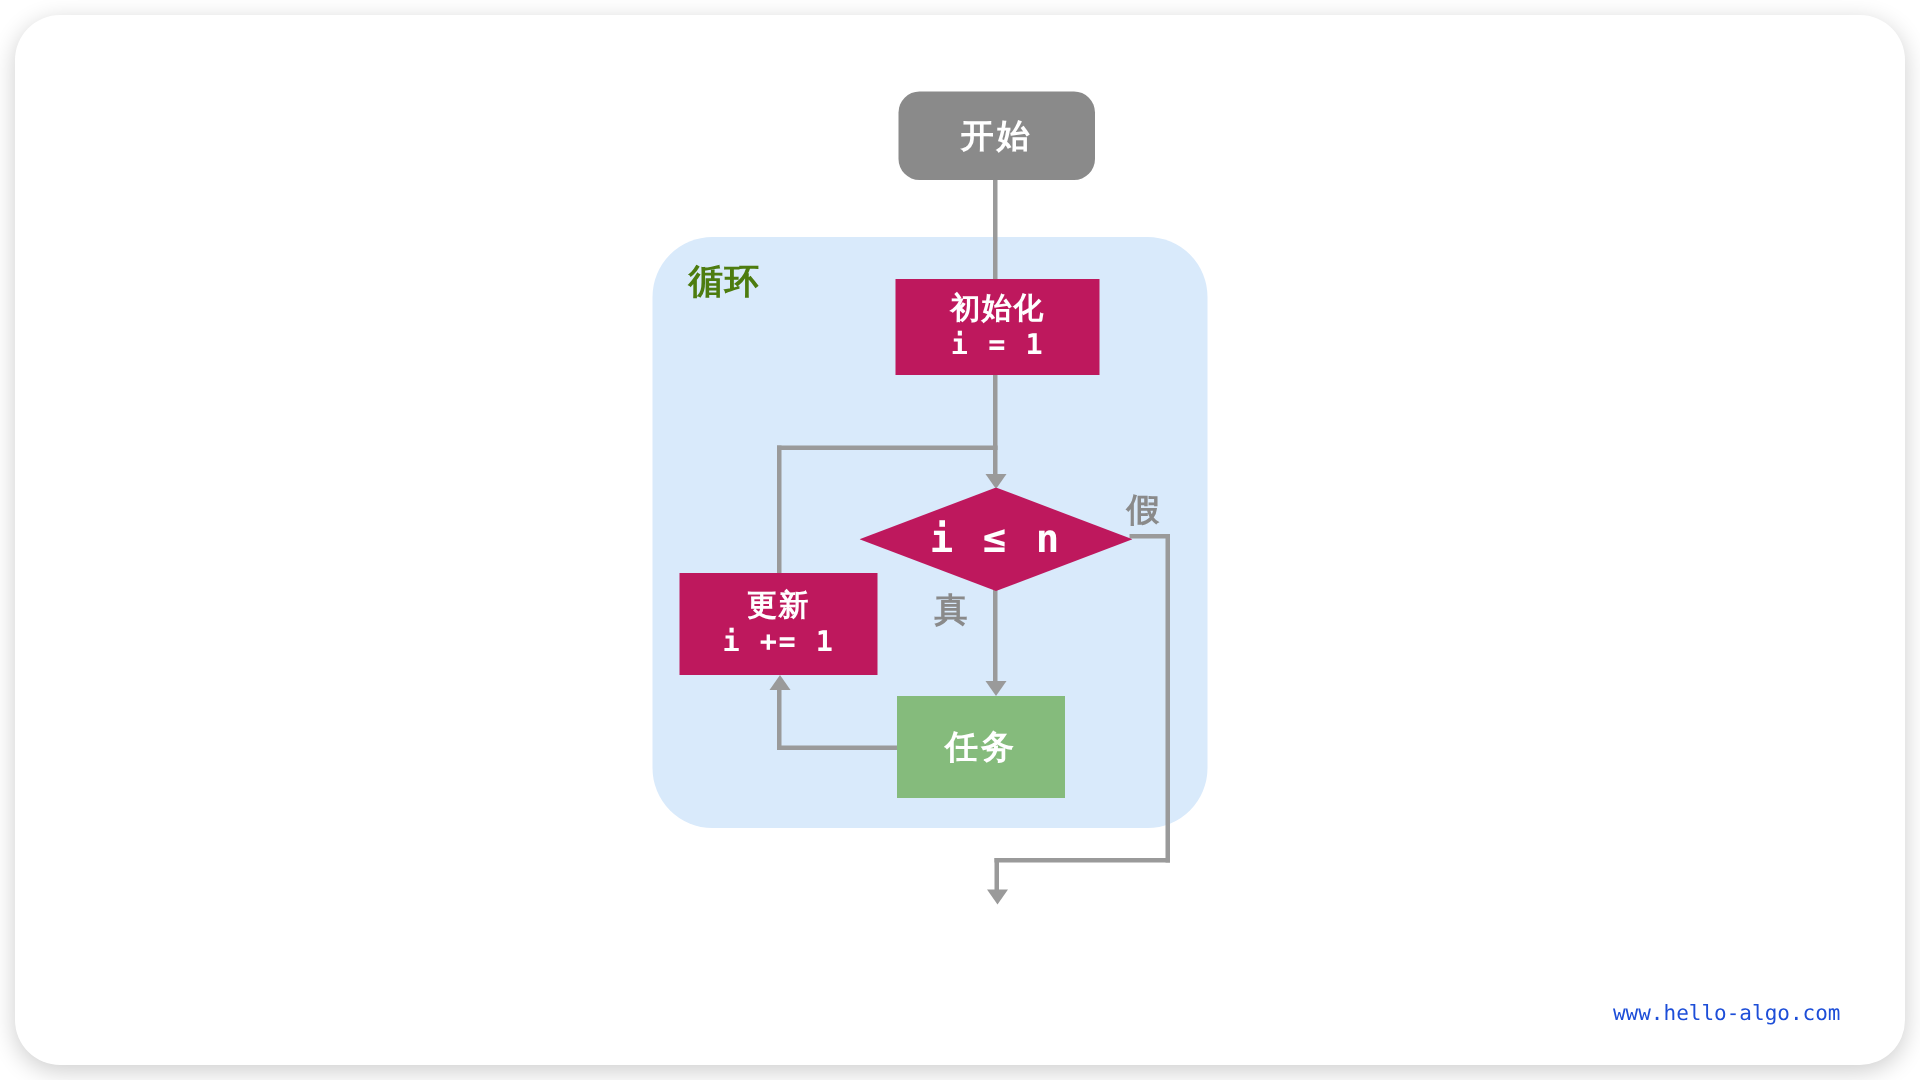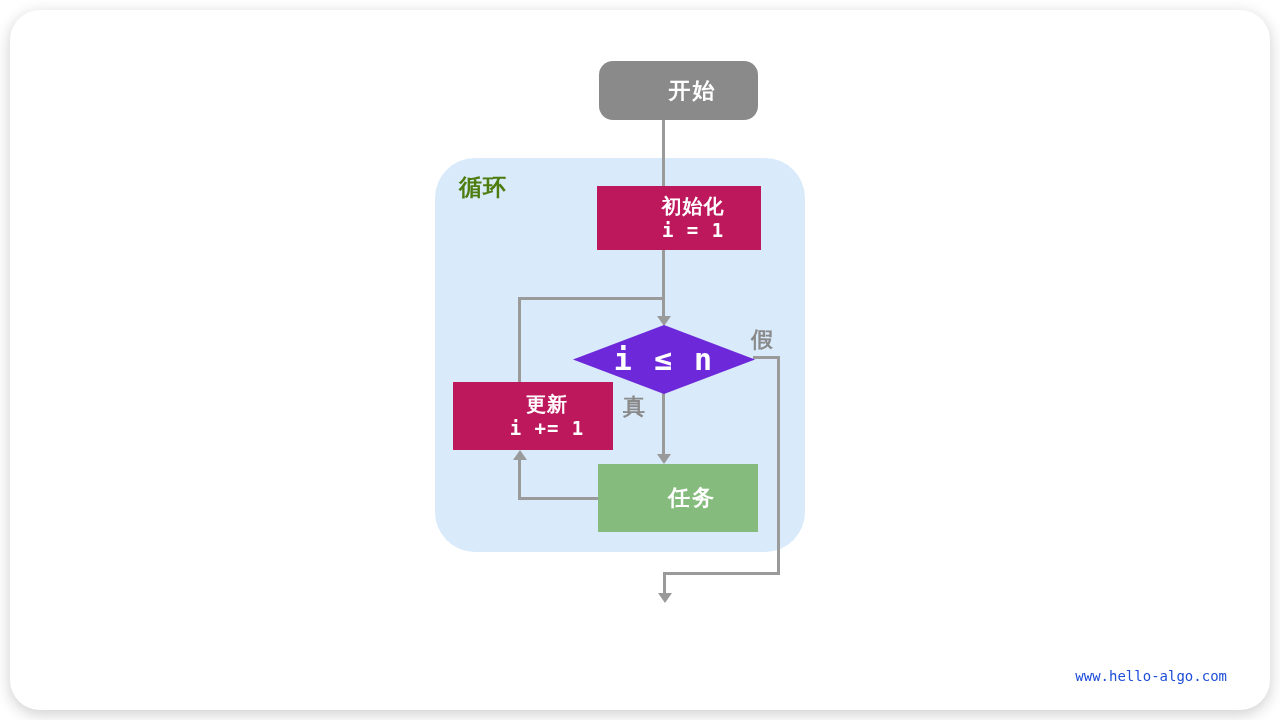--- a/index.html
+++ b/index.html
@@ -7,29 +7,29 @@
   .canvas{position:relative;width:1280px;height:720px;background:#ffffff;overflow:hidden;}
   .card{position:absolute;left:10px;top:10px;width:1260px;height:700px;background:#ffffff;
         border-radius:30px;box-shadow:0 4px 16px rgba(0,0,0,0.20);}
   
   .loop{position:absolute;left:425px;top:148px;width:370px;height:394px;
         background:#d9eafb;border-radius:40px;}
   .loop-label{position:absolute;left:449px;top:162px;color:#4d7c0f;
         font-size:23px;font-weight:700;letter-spacing:1px;}
   
   .node{position:absolute;display:flex;flex-direction:column;align-items:center;
-        justify-content:center;color:#ffffff;text-align:center;line-height:1.25;padding-left:28px;}
+        justify-content:center;color:#ffffff;text-align:center;line-height:1.25;}
   .terminal{background:#8a8a8a;border-radius:14px;font-size:22px;font-weight:600;letter-spacing:2px;}
   .process{background:#be185d;font-size:20px;font-weight:600;letter-spacing:1px;}
   .process .code{font-family:"DejaVu Sans Mono",monospace;font-size:19px;font-weight:700;letter-spacing:1px;text-align:right;}
   .task{background:#85bb7c;font-size:22px;font-weight:600;letter-spacing:2px;}
-  .diamond{position:absolute;left:563px;top:315px;width:182px;height:69px;background:#6d28d9;
+  .diamond{position:absolute;left:563px;top:315px;width:182px;height:69px;background:#be185d;
         clip-path:polygon(50% 0,100% 50%,50% 100%,0 50%);
         display:flex;align-items:center;justify-content:center;color:#fff;
-        font-family:"DejaVu Sans Mono",monospace;font-size:30px;font-weight:700;letter-spacing:2px;}
+        font-family:"DejaVu Sans Mono",monospace;font-size:26px;font-weight:700;letter-spacing:2px;}
   
   .line{position:absolute;background:#9a9a9a;}
   .arrow-down{position:absolute;width:0;height:0;
         border-left:7px solid transparent;border-right:7px solid transparent;
         border-top:10px solid #9a9a9a;}
   .arrow-up{position:absolute;width:0;height:0;
         border-left:7px solid transparent;border-right:7px solid transparent;
         border-bottom:10px solid #9a9a9a;}
   
   .edge-label{position:absolute;color:#8a8a8a;font-size:22px;font-weight:700;}
@@ -76,21 +76,21 @@
 
     <div class="diamond">
       <span>i ≤ n</span>
     </div>
 
     <div class="node process" style="left:443px;top:372px;width:132px;height:68px;">
       <span>更新</span>
       <span class="code">i += 1</span>
     </div>
 
-    <div class="node task" style="left:588px;top:454px;width:132px;height:68px;">
+    <div class="node task" style="left:588px;top:454px;width:112px;height:68px;">
       <span>任务</span>
     </div>
 
 
     <div class="edge-label" style="left:613px;top:382px;">真</div>
     <div class="edge-label" style="left:741px;top:315px;">假</div>
 
     <div class="watermark">www.hello-algo.com</div>
   </div>
 </div>

